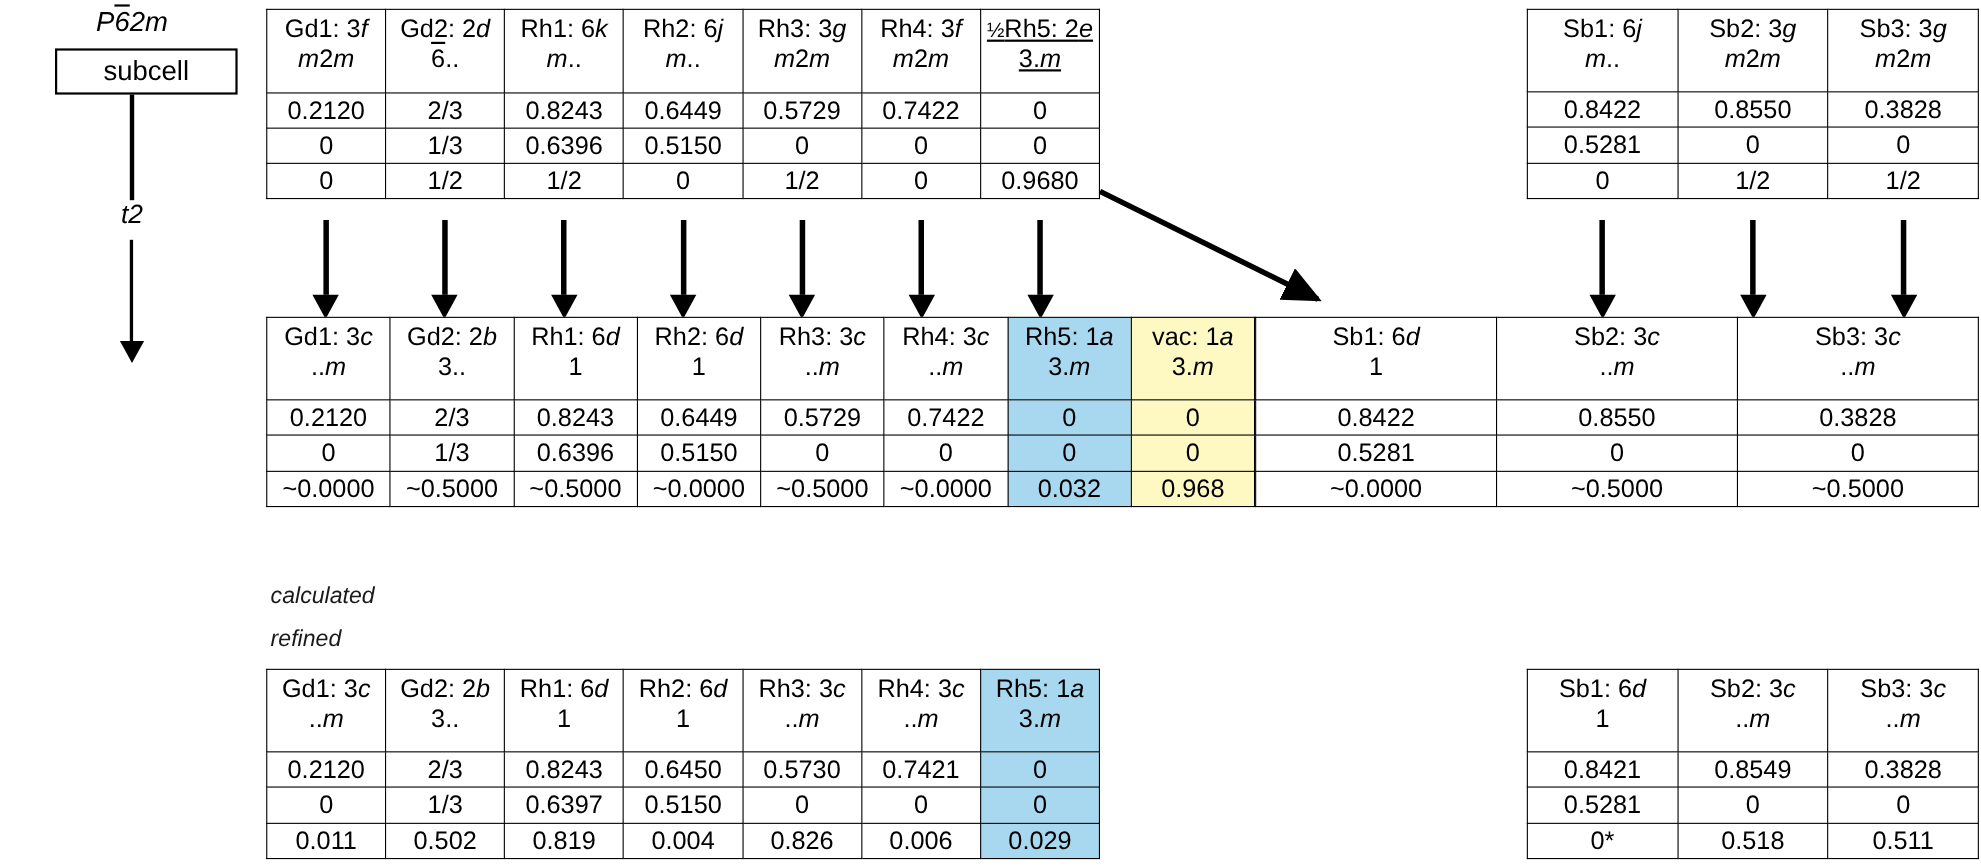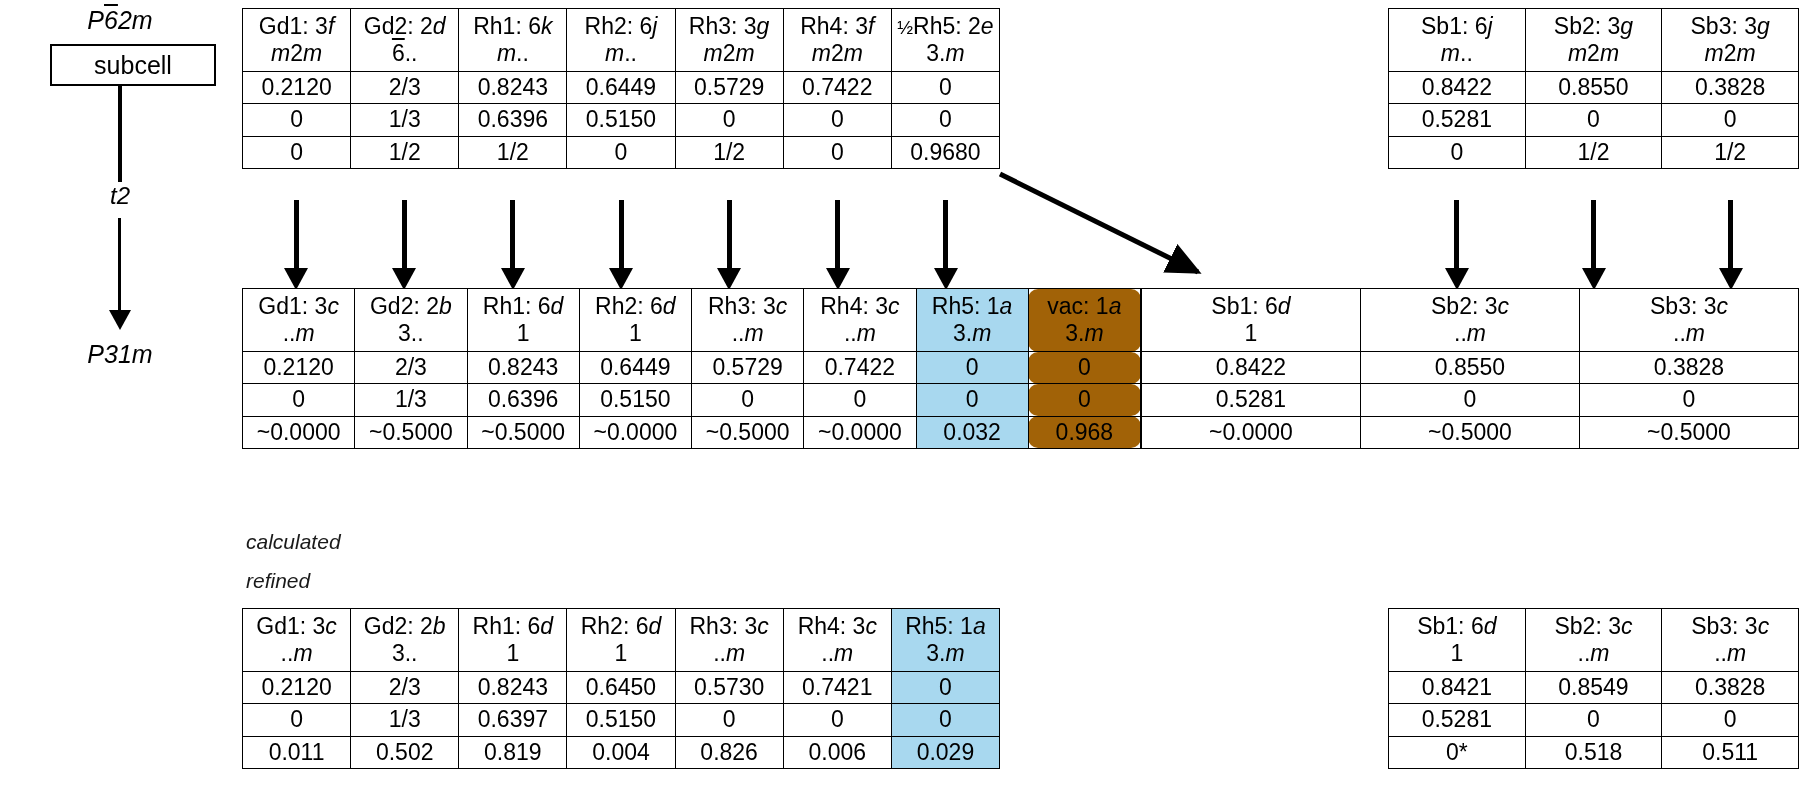--- a/index.html
+++ b/index.html
@@ -35,27 +35,27 @@
   .formula{font-size:26px;letter-spacing:0px;}
   .formula sub{font-size:17px;}
 
   
   .tbl{position:absolute;border-collapse:collapse;table-layout:fixed;background:#fff;}
   .tbl td{
     border:1.6px solid #000;text-align:center;vertical-align:middle;
     font-size:23px;line-height:1.18;padding:2px 4px;
     font-family:"Liberation Sans","DejaVu Sans",sans-serif;
   }
-  .tbl td.hdr{padding-top:4px;padding-bottom:4px;}
+  .tbl td.hdr{padding-top:4px;padding-bottom:16px;}
   .hdr .l1{display:block;white-space:nowrap;}
   .hdr .l2{display:block;white-space:nowrap;}
   i.it{font-style:italic;}
   .half{font-size:19px;}
   .blue{background:#a8d8ef;}
-  .pink{background:#a16207;border-radius:10px;}
+  .pink{background:#fef9c3;}
 
   
   .arr-shaft{position:absolute;background:#000;width:5px;}
   .arr-head{
     position:absolute;width:0;height:0;
     border-left:12px solid transparent;border-right:12px solid transparent;
     border-top:22px solid #000;
   }
   .note{
     position:absolute;font-size:21px;font-style:italic;color:#1a1a1a;
@@ -74,23 +74,20 @@
     <span>subcell</span>
   </div>
 
   <div class="vline" style="left:118px;top:86px;height:96px;"></div>
 
   <div class="t-label" style="left:90px;top:182px;">t2</div>
 
   <div class="vline" style="left:118px;top:218px;height:95px;width:3px;"></div>
   <div class="arrow-down" style="left:109px;top:310px;"></div>
 
-  <div class="sg-label" style="top:340px;">
-    <span>P</span><span>31m</span>
-  </div>
 
 </div>
 
 <div id="arrows-layer" class="abs" style="left:0;top:0;width:1801px;height:788px;">
     <div class="arr-shaft" style="left: 293.643px; top: 200px; height: 68px;"></div>
     <div class="arr-head" style="left: 284.143px; top: 268px;"></div>
     <div class="arr-shaft" style="left: 401.929px; top: 200px; height: 68px;"></div>
     <div class="arr-head" style="left: 392.429px; top: 268px;"></div>
     <div class="arr-shaft" style="left: 510.214px; top: 200px; height: 68px;"></div>
     <div class="arr-head" style="left: 500.714px; top: 268px;"></div>
@@ -139,21 +136,21 @@
           <span class="l2"><i class="it">m</i>..</span>
         </td>
         <td class="hdr" style="width: 14.2857%;">
           <span class="l1">Rh3: 3<i class="it">g</i></span>
           <span class="l2"><i class="it">m</i>2<i class="it">m</i></span>
         </td>
         <td class="hdr" style="width: 14.2857%;">
           <span class="l1">Rh4: 3<i class="it">f</i></span>
           <span class="l2"><i class="it">m</i>2<i class="it">m</i></span>
         </td>
-        <td class="hdr" style="width: 14.2857%;">
+        <td class="hdr" style="width: 14.2857%; text-decoration: underline;">
           <span class="l1"><span class="half">½</span>Rh5: 2<i class="it">e</i></span>
           <span class="l2">3.<i class="it">m</i></span>
         </td>
       </tr>
     <tr id="tt-l-x">
         <td class="">0.2120</td>
         <td class="">2/3</td>
         <td class="">0.8243</td>
         <td class="">0.6449</td>
         <td class="">0.5729</td>

